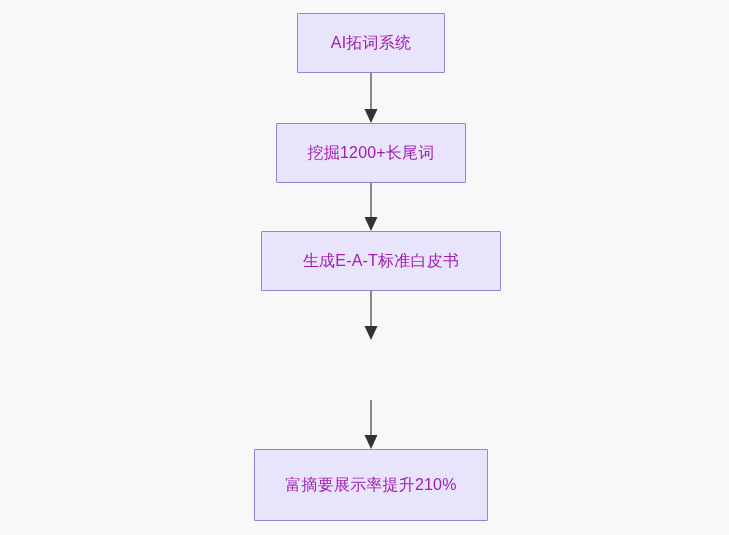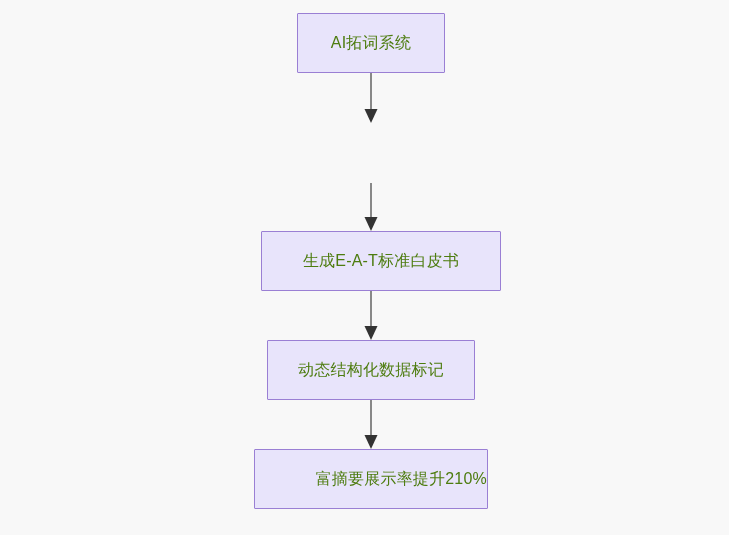--- a/index.html
+++ b/index.html
@@ -22,21 +22,21 @@
   }
   .flow-node {
     position: absolute;
     box-sizing: border-box;
     background: #e8e4fb;
     border: 1.6px solid #9a7fd4;
     border-radius: 1px;
     display: flex;
     align-items: center;
     justify-content: center;
-    color: #4d7c0f;
+    color: #a21caf;
     font-size: 16px;
     line-height: 1.2;
     letter-spacing: 0.2px;
     white-space: nowrap;
     z-index: 2;
   }
   .flow-edge {
     position: absolute;
     z-index: 1;
     overflow: visible;
@@ -73,26 +73,26 @@
 
   <svg class="flow-edge" style="left:351px; top:400px; width:40px; height:49px;" viewBox="0 0 40 49">
     <line class="edge-line" x1="20" y1="0" x2="20" y2="40"></line>
     <polygon class="edge-head" points="20,49 13.5,35 26.5,35"></polygon>
   </svg>
 
   <div class="flow-node" style="left:297px; top:13px; width:148px; height:60px;">
     <span>AI拓词系统</span>
   </div>
 
+  <div class="flow-node" style="left:276px; top:123px; width:190px; height:60px;">
+    <span>挖掘1200+长尾词</span>
+  </div>
 
   <div class="flow-node" style="left:261px; top:231px; width:240px; height:60px;">
     <span>生成E-A-T标准白皮书</span>
   </div>
 
-  <div class="flow-node" style="left:267px; top:340px; width:208px; height:60px;">
-    <span>动态结构化数据标记</span>
-  </div>
 
-  <div class="flow-node" style="left:254px; top:449px; width:234px; height:60px;justify-content:flex-end;">
+  <div class="flow-node" style="left:254px; top:449px; width:234px; height:72px;">
     <span>富摘要展示率提升210%</span>
   </div>
 
 </div>
 
 </body></html>

